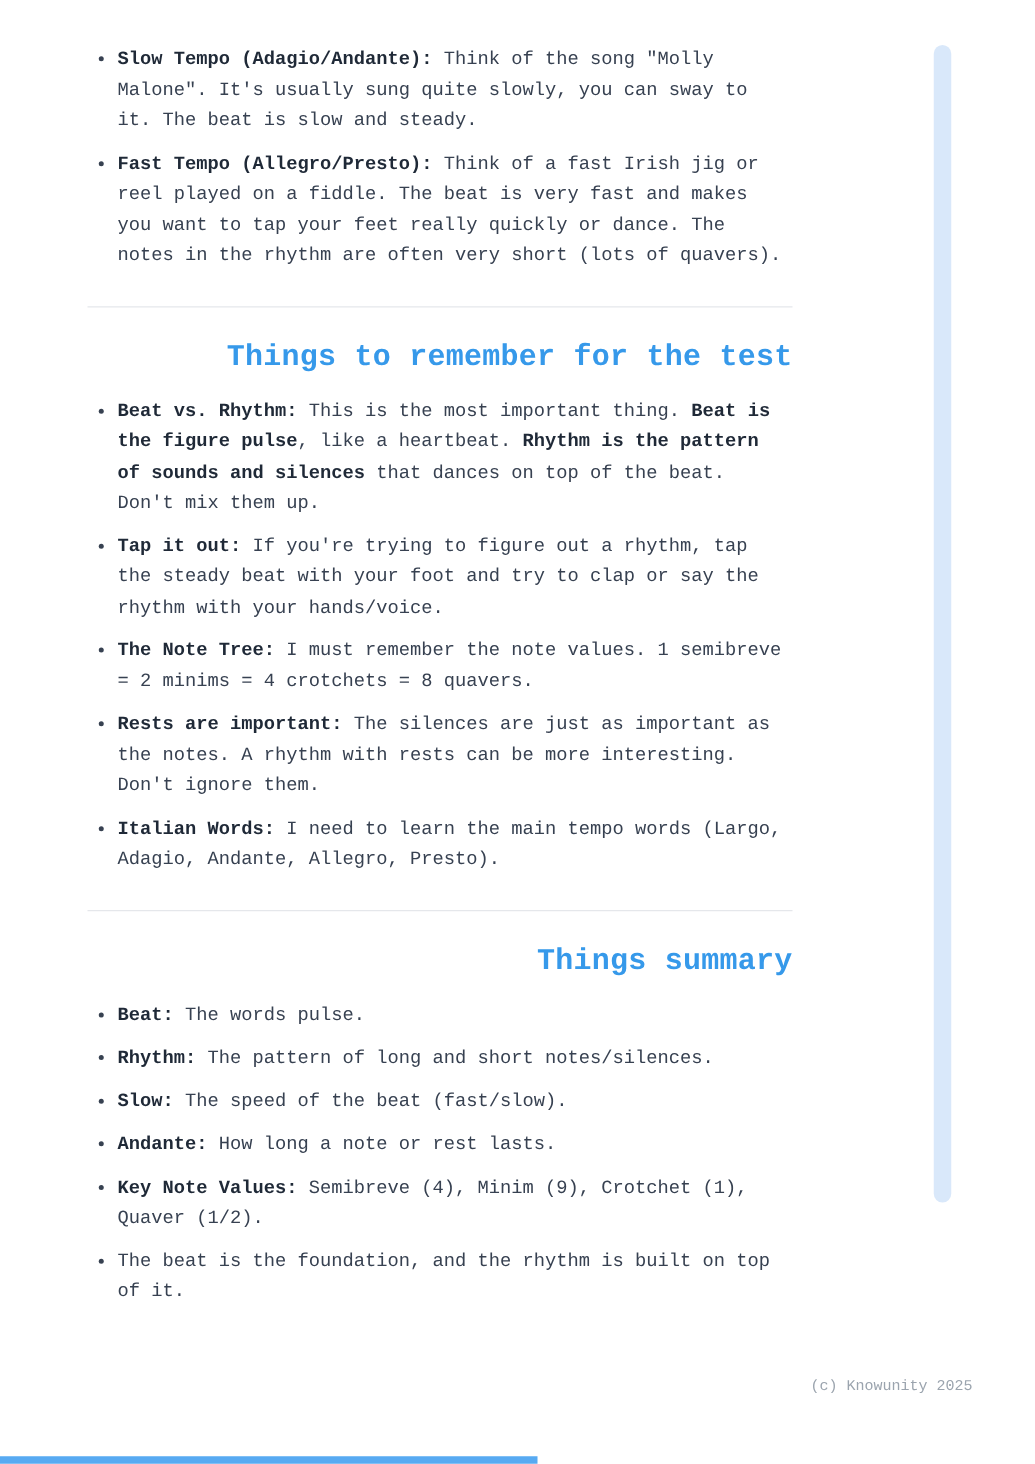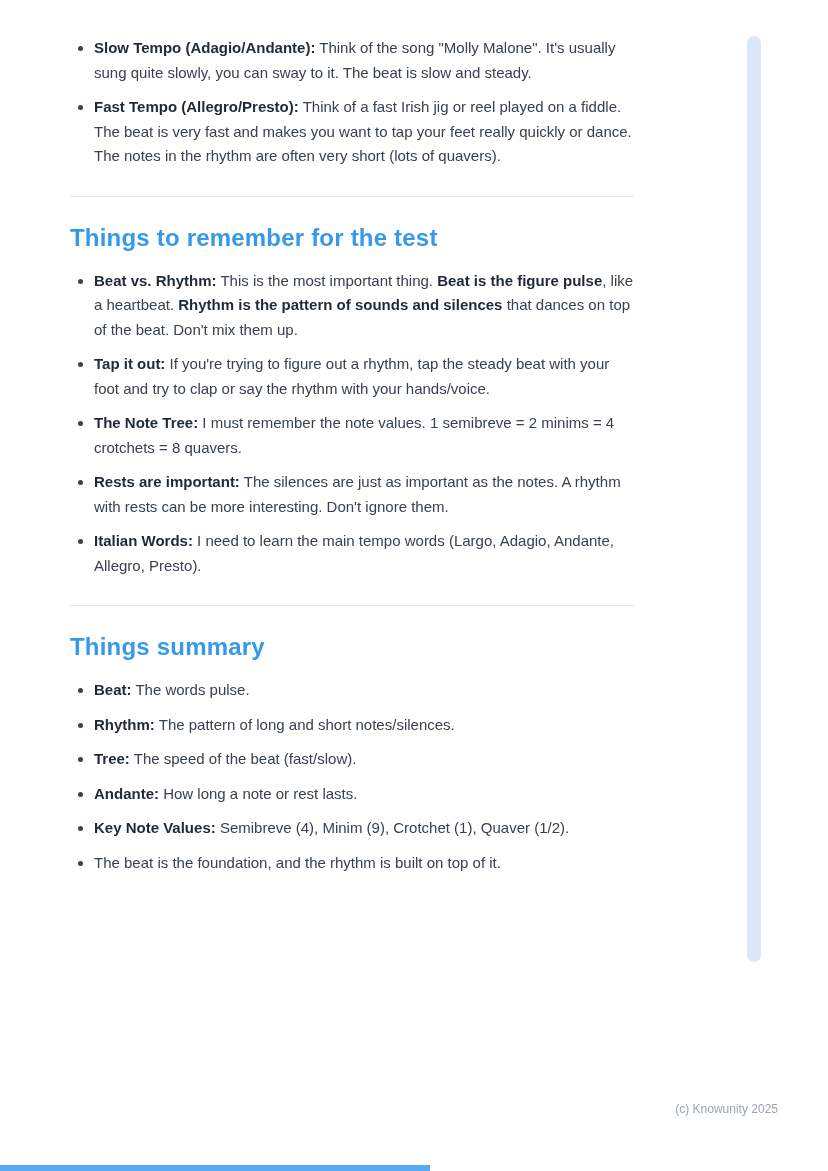--- a/index.html
+++ b/index.html
@@ -4,21 +4,21 @@
 <style>
   html, body { margin: 0; padding: 0; }
   body {
     width: 828px;
     height: 1171px;
     position: relative;
     background: #ffffff;
     font-family: "Liberation Sans", sans-serif;
     overflow: hidden;
   }
-  .page { position: absolute; inset: 0; background: #ffffff; }
+  .page { position: absolute; inset: 0; background: #ffffff; font-family: Liberation Mono, monospace; }
   .content {
     position: absolute;
     left: 70px;
     top: 36px;
     width: 564px;
   }
   ul.bullets {
     margin: 0;
     padding: 0 0 0 24px;
     list-style: disc;
@@ -36,20 +36,21 @@
     border-top: 1px solid #e5e7eb;
     margin: 27px 0 25px 0;
   }
   h2.section-heading {
     margin: 0 0 16px 0;
     font-size: 24px;
     line-height: 31px;
     font-weight: 700;
     color: #3699ea;
     letter-spacing: 0.2px;
+    text-align: right;
   }
   .scrollbar-thumb {
     position: absolute;
     left: 747px;
     top: 36px;
     width: 14px;
     height: 926px;
     background: #d9e8fa;
     border-radius: 7px;
   }
@@ -97,21 +98,21 @@
         </ul>
     </section>
 
     <hr class="divider">
 
     <section>
       <h2 class="section-heading">Things summary</h2>
       <ul class="bullets">
           <li><strong>Beat:</strong><span> The words pulse.</span></li>
           <li><strong>Rhythm:</strong><span> The pattern of long and short notes/silences.</span></li>
-          <li><strong>Tree:</strong><span> The speed of the beat (fast/slow).</span></li>
+          <li><strong>Slow:</strong><span> The speed of the beat (fast/slow).</span></li>
           <li><strong>Andante:</strong><span> How long a note or rest lasts.</span></li>
           <li><strong>Key Note Values:</strong><span> Semibreve (4), Minim (9), Crotchet (1), Quaver (1/2).</span></li>
           <li><span>The beat is the foundation, and the rhythm is built on top of it.</span></li>
         </ul>
     </section>
 
   </div>
 
   <div class="scrollbar-thumb"></div>
 

